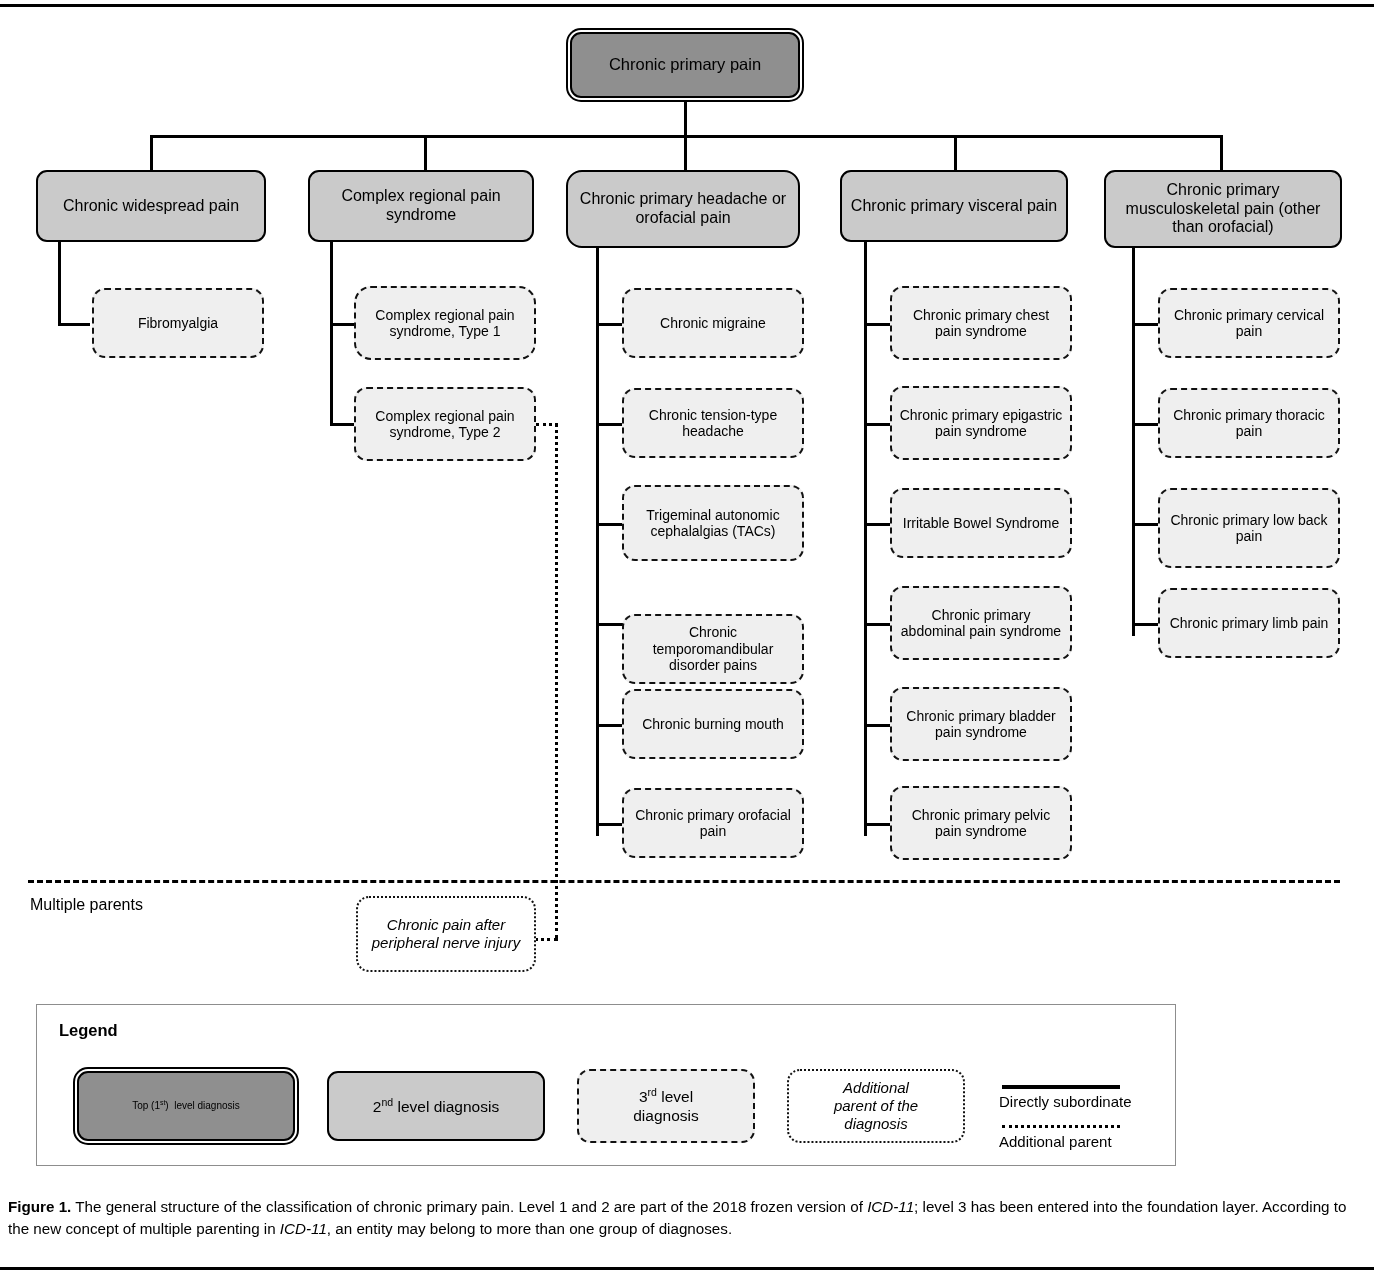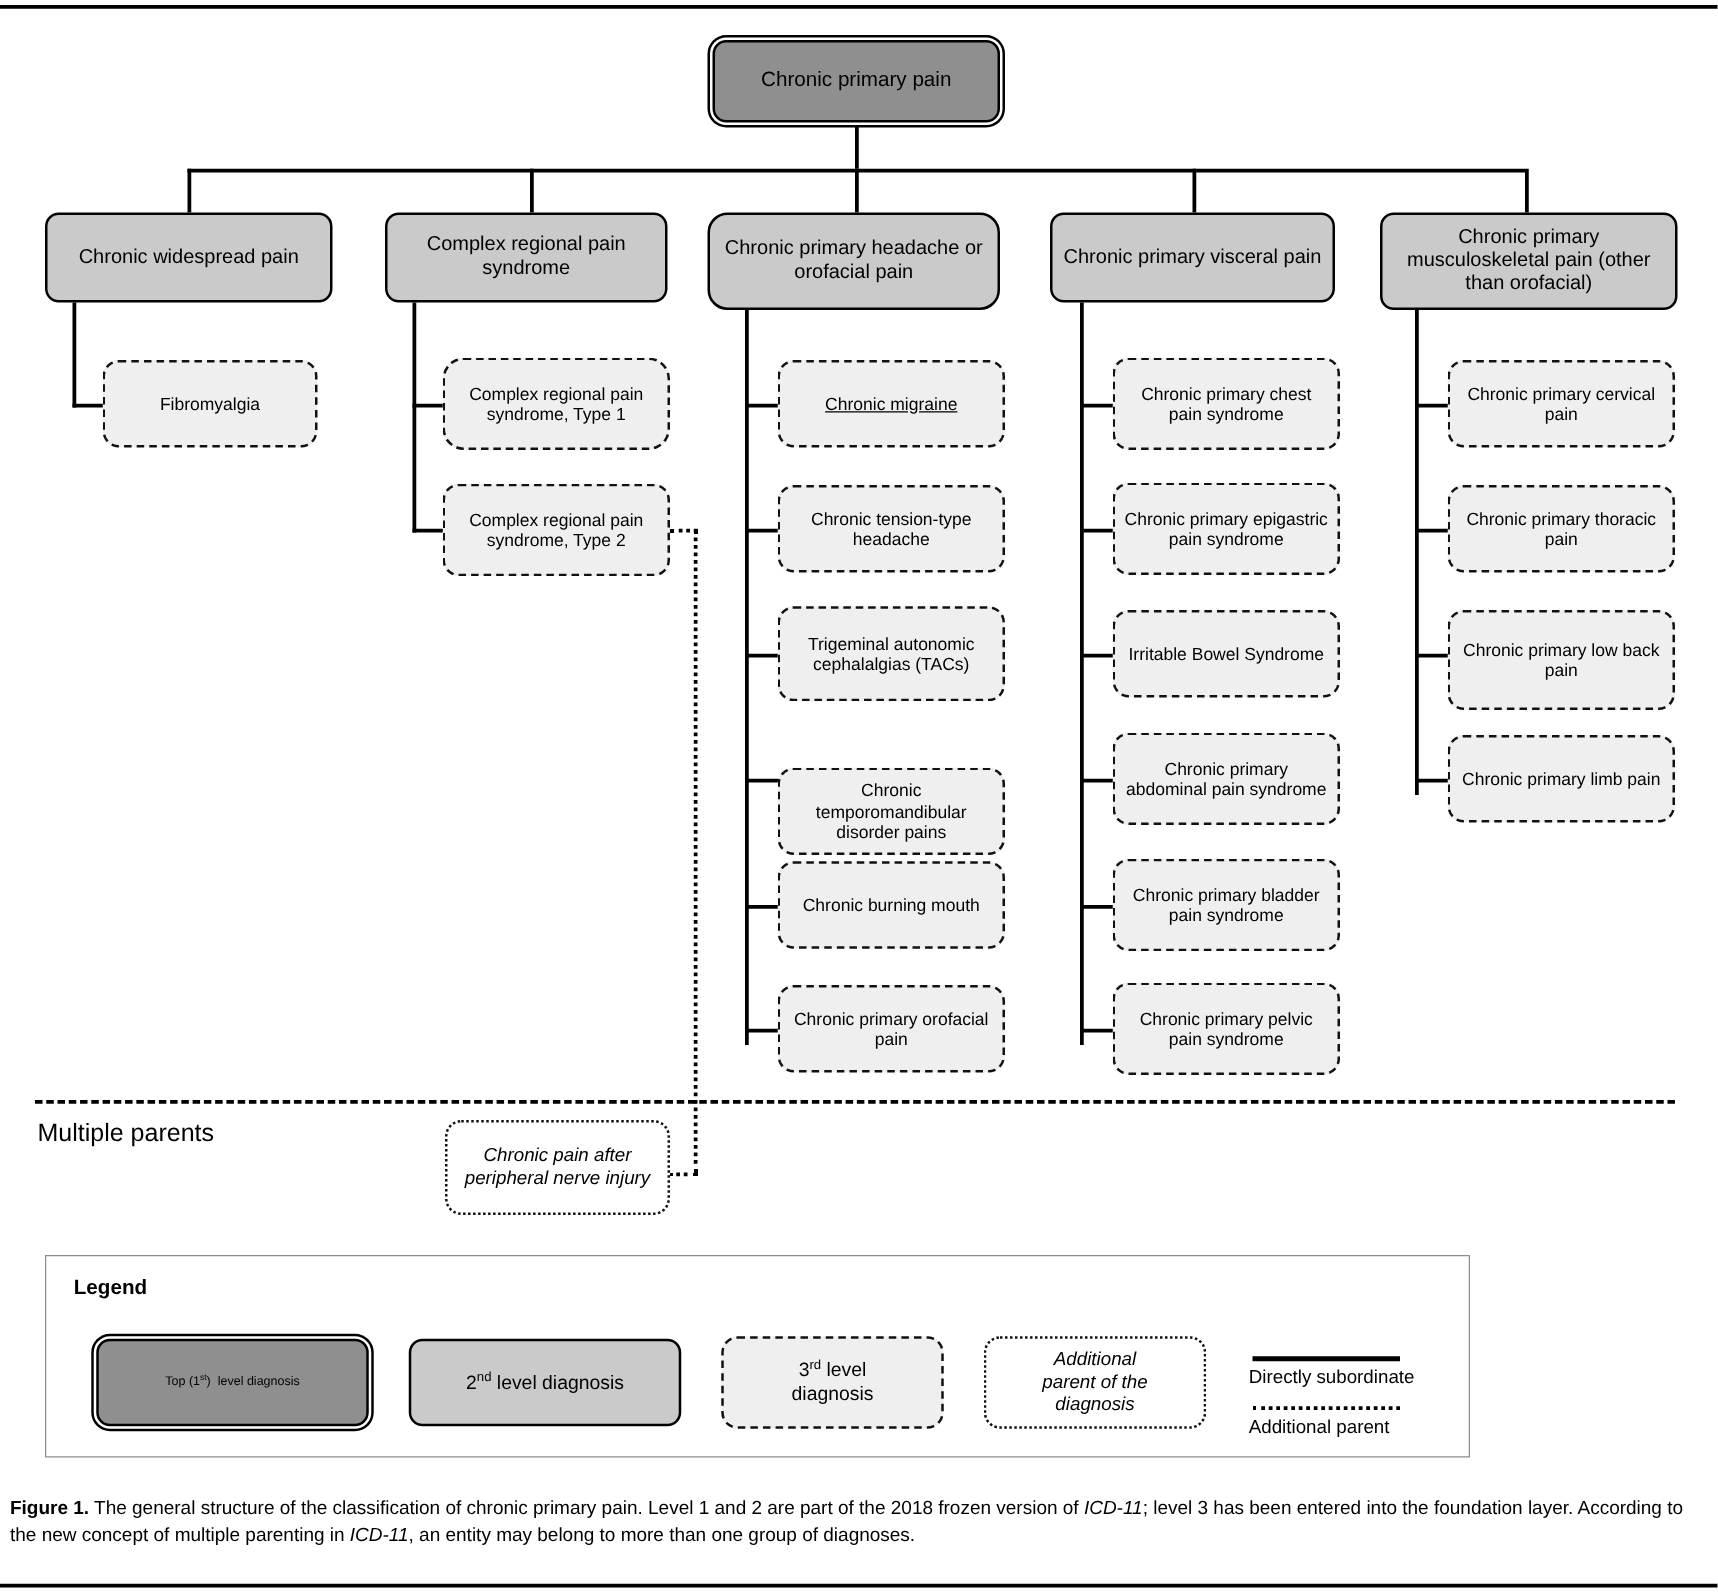--- a/index.html
+++ b/index.html
@@ -61,21 +61,21 @@
   .dotline{position:absolute;z-index:2;}
   .dotline.h{height:0;border-top:3px dotted #000;}
   .dotline.v{width:0;border-left:3px dotted #000;}
 
   
   #mp-divider{
     position:absolute;left:28px;top:880px;width:1312px;height:0;
     border-top:3.5px dashed #000;z-index:1;
   }
   #mp-label{
-    position:absolute;left:30px;top:896px;font-size:20px;z-index:3;text-align:center;
+    position:absolute;left:30px;top:896px;font-size:16px;z-index:3;text-align:center;
   }
 
   
   #legend{
     position:absolute;left:36px;top:1004px;width:1140px;height:162px;
     border:1.5px solid #8d8d8d;background:#fff;box-sizing:border-box;z-index:4;
   }
   #legend-title{position:absolute;left:22px;top:16px;font-size:16.5px;font-weight:bold;}
   .lg-box{
     position:absolute;box-sizing:border-box;display:flex;
@@ -118,21 +118,21 @@
   <div class="ln v" style="left:424px;top:135px;height:35px;"></div>
   <div class="ln v" style="left:684px;top:135px;height:35px;"></div>
   <div class="ln v" style="left:954px;top:135px;height:35px;"></div>
   <div class="ln v" style="left:1220px;top:135px;height:35px;"></div>
 
   <div class="node lvl2" style="left:36px;top:170px;width:230px;height:72px;">
     <span>Chronic widespread pain</span>
   </div>
   <div class="ln v" style="left:58px;top:242px;height:84px;"></div>
   <div class="ln h" style="left:58px;top:323px;width:32px;"></div>
-  <div class="node lvl3" style="left:82px;top:288px;width:172px;height:70px;justify-content:center;">
+  <div class="node lvl3" style="left:92px;top:288px;width:172px;height:70px;justify-content:center;">
     <span>Fibromyalgia</span>
   </div>
 
   <div class="node lvl2" style="left:308px;top:170px;width:226px;height:72px;">
     <span>Complex regional pain syndrome</span>
   </div>
   <div class="ln v" style="left:330px;top:242px;height:184px;"></div>
   <div class="ln h" style="left:330px;top:323px;width:26px;"></div>
   <div class="ln h" style="left:330px;top:423px;width:26px;"></div>
   <div class="node lvl3" style="left:354px;top:286px;width:182px;height:74px;border-radius:17px;">
@@ -150,21 +150,21 @@
     <span>Chronic primary headache or orofacial pain</span>
   </div>
   <div class="ln v" style="left:596px;top:248px;height:588px;"></div>
   <div class="ln h" style="left:596px;top:323px;width:30px;"></div>
   <div class="ln h" style="left:596px;top:423px;width:30px;"></div>
   <div class="ln h" style="left:596px;top:523px;width:30px;"></div>
   <div class="ln h" style="left:596px;top:623px;width:30px;"></div>
   <div class="ln h" style="left:596px;top:724px;width:30px;"></div>
   <div class="ln h" style="left:596px;top:823px;width:30px;"></div>
 
-  <div class="node lvl3" style="left:622px;top:288px;width:182px;height:70px;text-decoration:underline;">
+  <div class="node lvl3" style="left:622px;top:288px;width:182px;height:70px;">
     <span>Chronic migraine</span>
   </div>
   <div class="node lvl3" style="left:622px;top:388px;width:182px;height:70px;">
     <span>Chronic tension-type headache</span>
   </div>
   <div class="node lvl3" style="left:622px;top:485px;width:182px;height:76px;">
     <span>Trigeminal autonomic cephalalgias (TACs)</span>
   </div>
   <div class="node lvl3" style="left:622px;top:614px;width:182px;height:70px;">
     <span>Chronic temporomandibular disorder pains</span>

